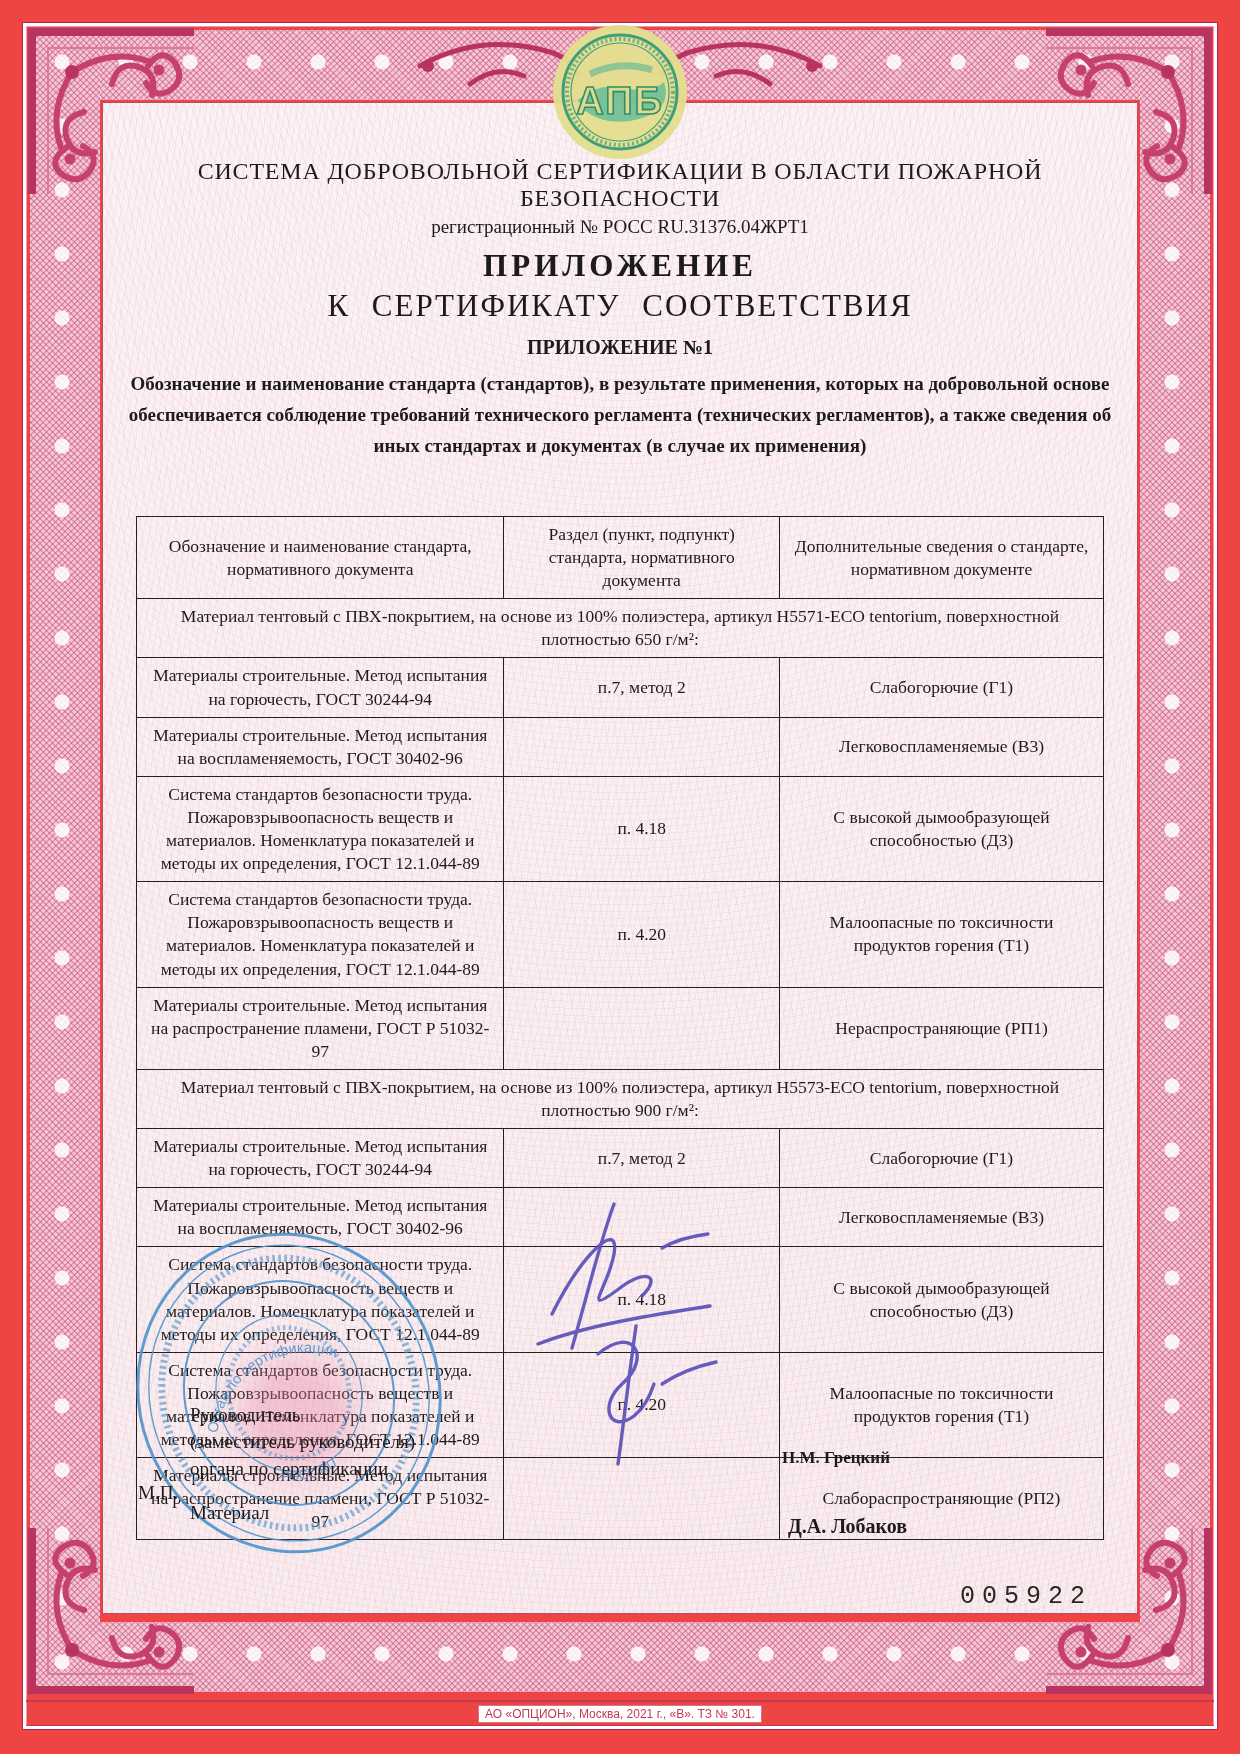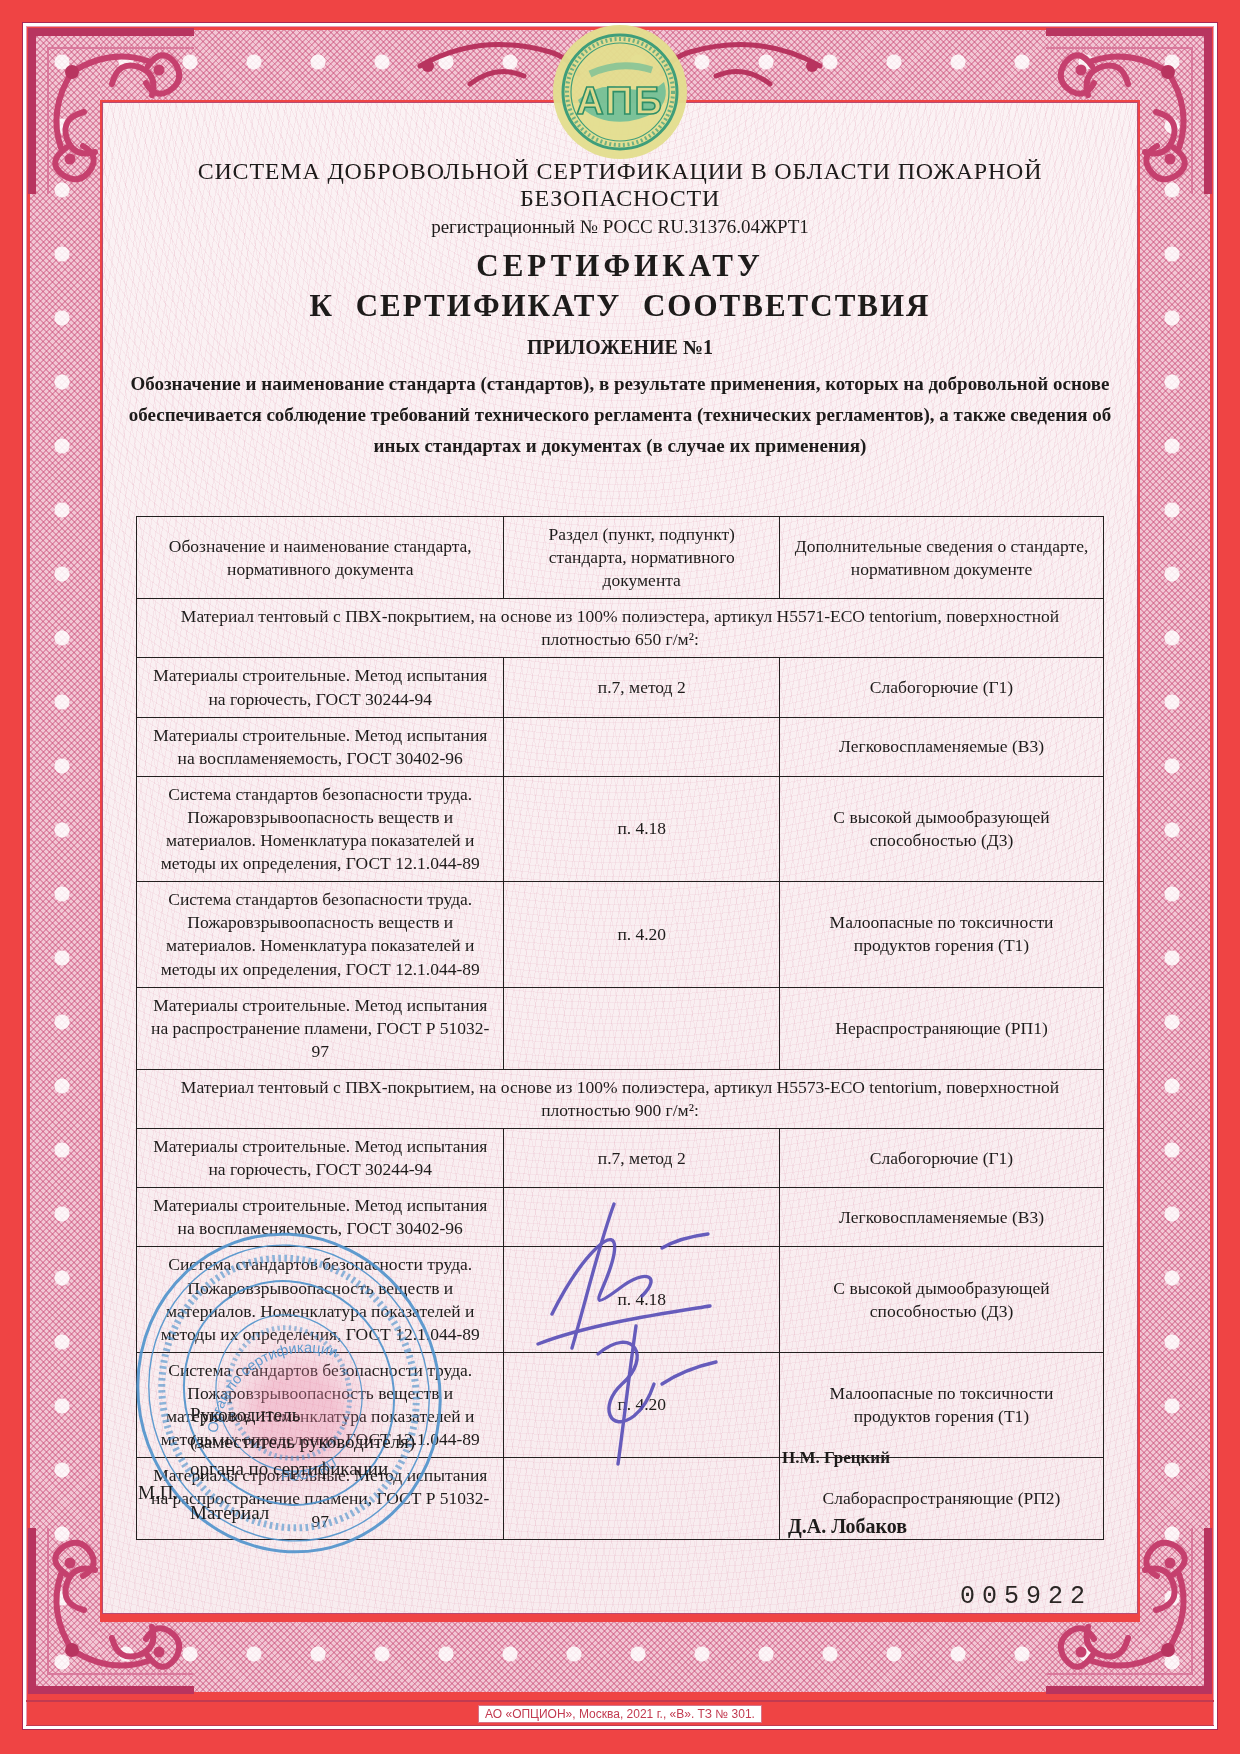--- a/index.html
+++ b/index.html
@@ -52,21 +52,21 @@
       repeating-linear-gradient(80deg, rgba(216,130,158,.10) 0 1px, rgba(216,130,158,0) 1px 9px),
       linear-gradient(#fbf2f4,#f8ecef);
   }
   
   .emblem{position:absolute;left:50%;top:22px;transform:translateX(-50%);}
   
   .headers{position:absolute;left:110px;top:158px;width:1020px;text-align:center;}
   .h-system{font-size:24px;letter-spacing:.8px;margin-bottom:4px;}
   .h-reg{font-size:19px;margin-bottom:10px;}
   .h-title1{font-size:31px;font-weight:bold;letter-spacing:4px;margin-bottom:4px;}
-  .h-title2{font-size:31px;font-weight:bold;letter-spacing:2px;word-spacing:12px;margin-bottom:12px;}
+  .h-title2{font-size:31px;font-weight:normal;letter-spacing:2px;word-spacing:12px;margin-bottom:12px;}
   .h-cert{font-size:21px;font-weight:bold;margin-bottom:18px;}
   .h-annex{font-size:20px;font-weight:bold;margin-bottom:10px;}
   .h-desc{font-size:19px;font-weight:bold;line-height:1.62;}
   
   .tbl-wrap{position:absolute;left:136px;top:468px;width:968px;margin-top:48px;}
   table.standards{border-collapse:collapse;width:100%;background:transparent;}
   table.standards td,table.standards th{
     border:1.6px solid #23201f;
     font-size:17.5px;font-weight:normal;text-align:center;vertical-align:middle;
     padding:6px 10px;line-height:1.32;color:var(--ink);
@@ -170,21 +170,21 @@
     <circle cx="70" cy="70" r="49" fill="none" stroke="#3f9e7a" stroke-width="1.2"></circle>
     <circle cx="70" cy="70" r="53" fill="none" stroke="#3f9e7a" stroke-width="4" stroke-dasharray="2 2.6" opacity="0.7"></circle>
     <path d="M28 78 q20 -18 46 -12 q28 6 40 -6 q6 18 -8 30 q-30 16 -58 6 q-16 -6 -20 -18z" fill="#58b89a" opacity="0.75"></path>
     <path d="M40 52 q30 -14 62 -4" fill="none" stroke="#58b89a" stroke-width="7" opacity="0.6"></path>
     <text x="70" y="92" text-anchor="middle" font-family="Liberation Sans, sans-serif" font-size="38" font-weight="bold" fill="#ddd98e" stroke="#2f8f68" stroke-width="1.6" letter-spacing="2">АПБ</text>
   </svg>
 
   <div class="headers">
     <div class="h-system">СИСТЕМА ДОБРОВОЛЬНОЙ СЕРТИФИКАЦИИ В ОБЛАСТИ ПОЖАРНОЙ БЕЗОПАСНОСТИ</div>
     <div class="h-reg">регистрационный № РОСС RU.31376.04ЖРТ1</div>
-    <div class="h-title1">СЕРТИФИКАТУ</div>
+    <div class="h-title1">ПРИЛОЖЕНИЕ</div>
     <div class="h-title2">К СЕРТИФИКАТУ СООТВЕТСТВИЯ</div>
     <div class="h-annex">ПРИЛОЖЕНИЕ №1</div>
     <div class="h-desc">Обозначение и наименование стандарта (стандартов), в результате применения, которых на добровольной основе обеспечивается соблюдение требований технического регламента (технических регламентов), а также сведения об иных стандартах и документах (в случае их применения)</div>
   </div>
 
   <div class="tbl-wrap">
     <table class="standards">
       <colgroup>
           <col class="c1">
           <col class="c2">

